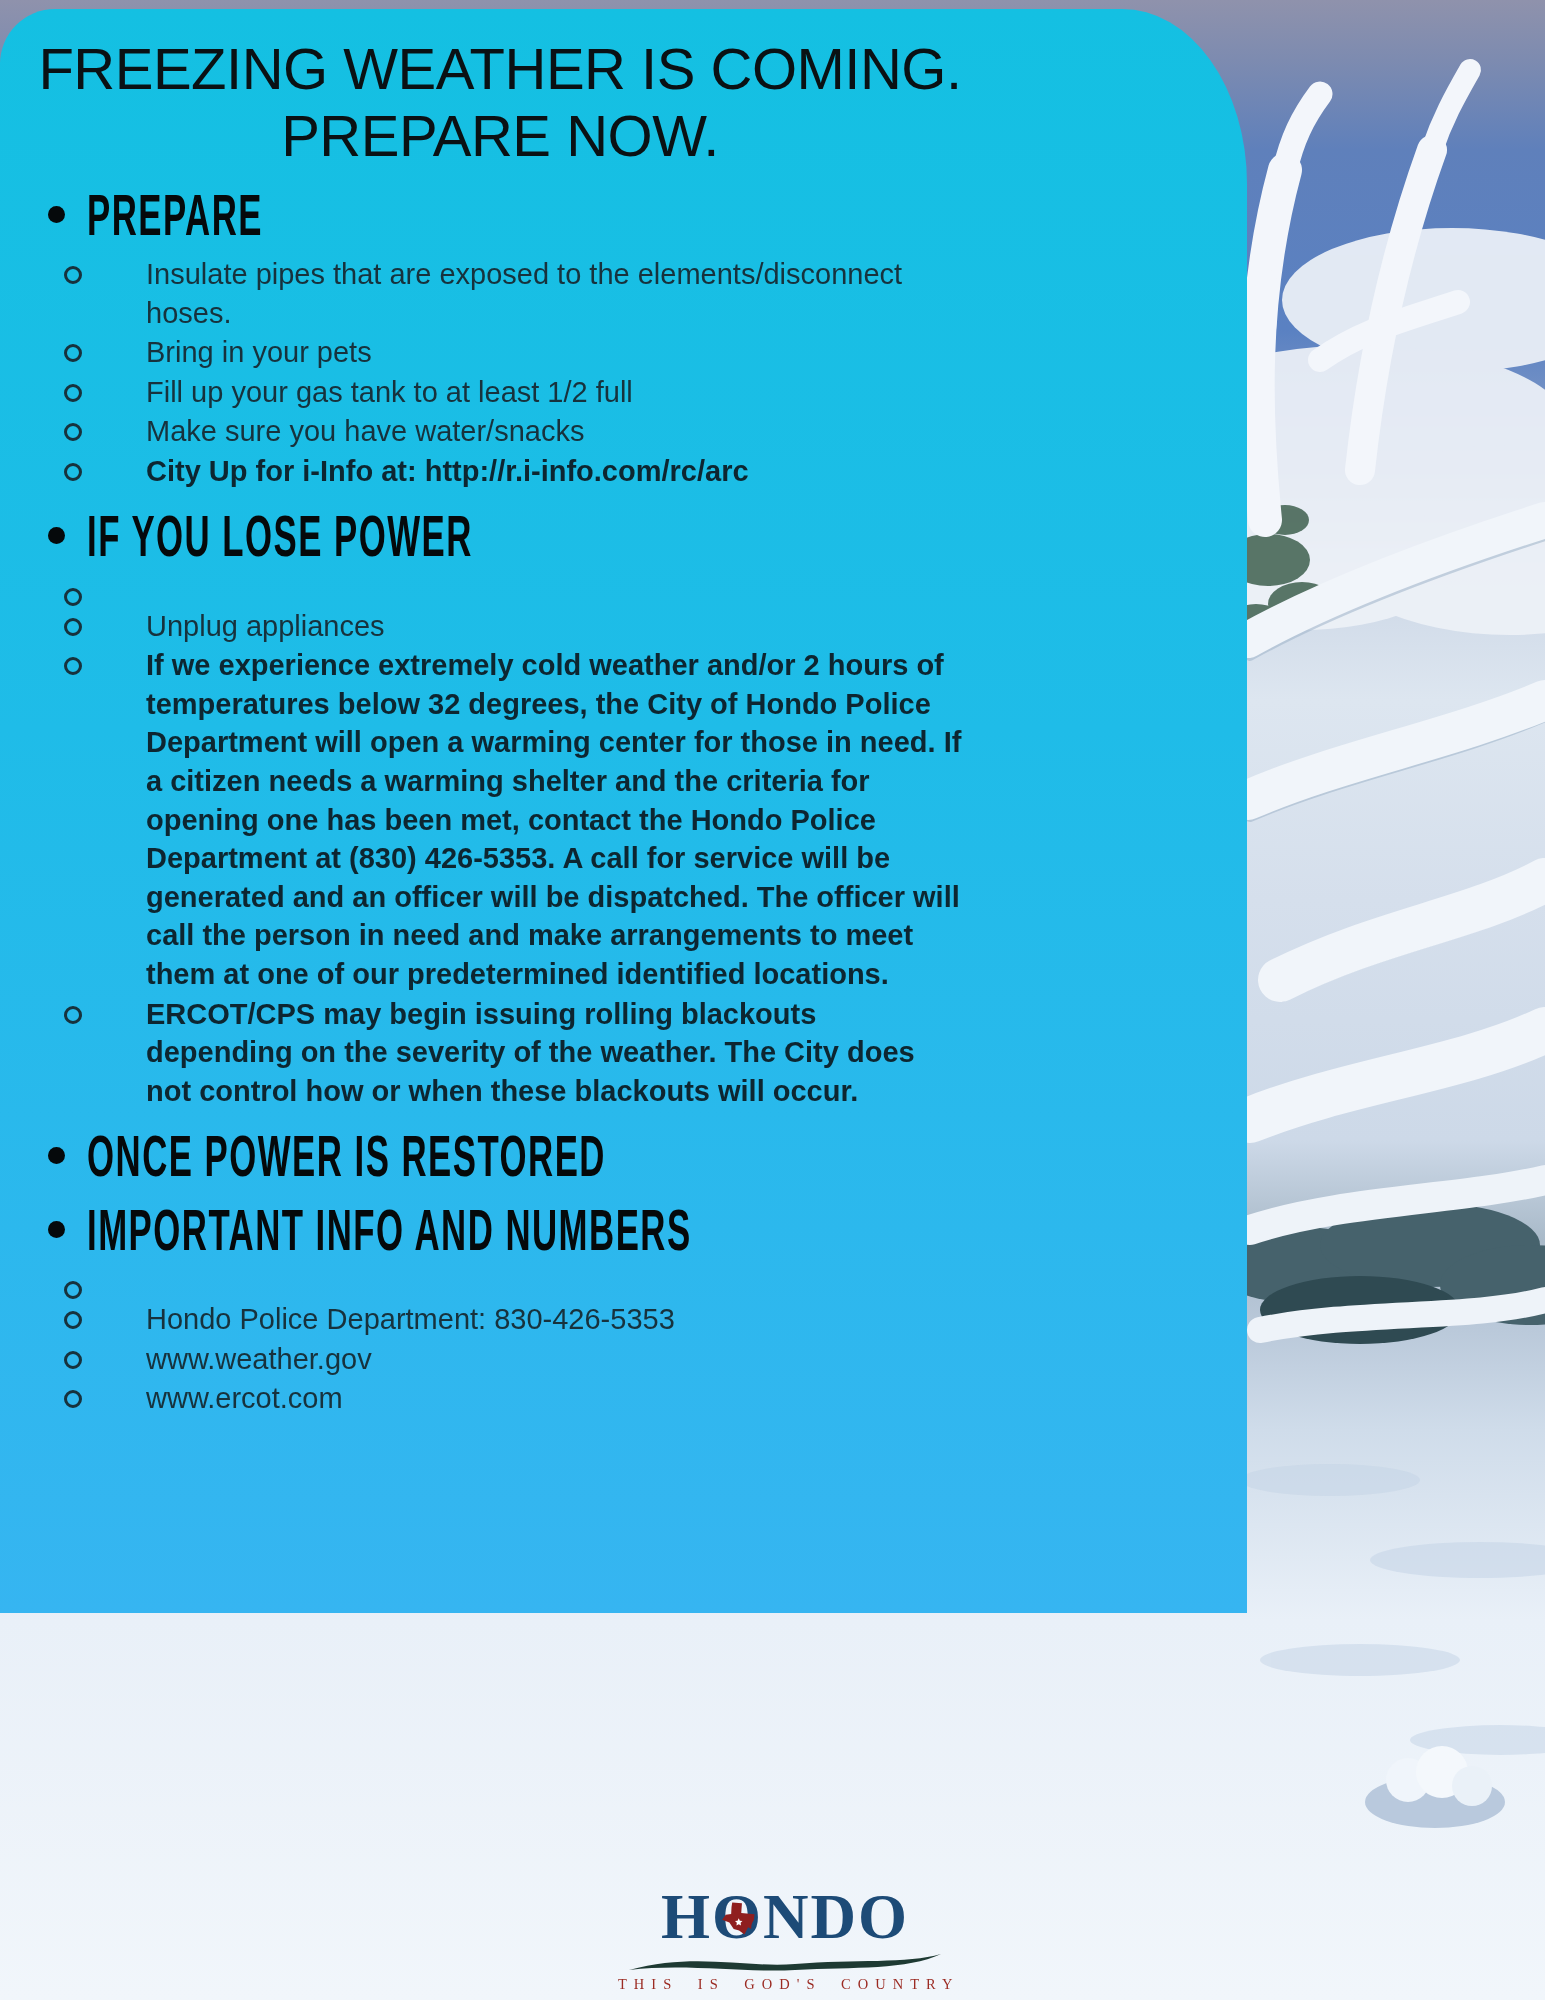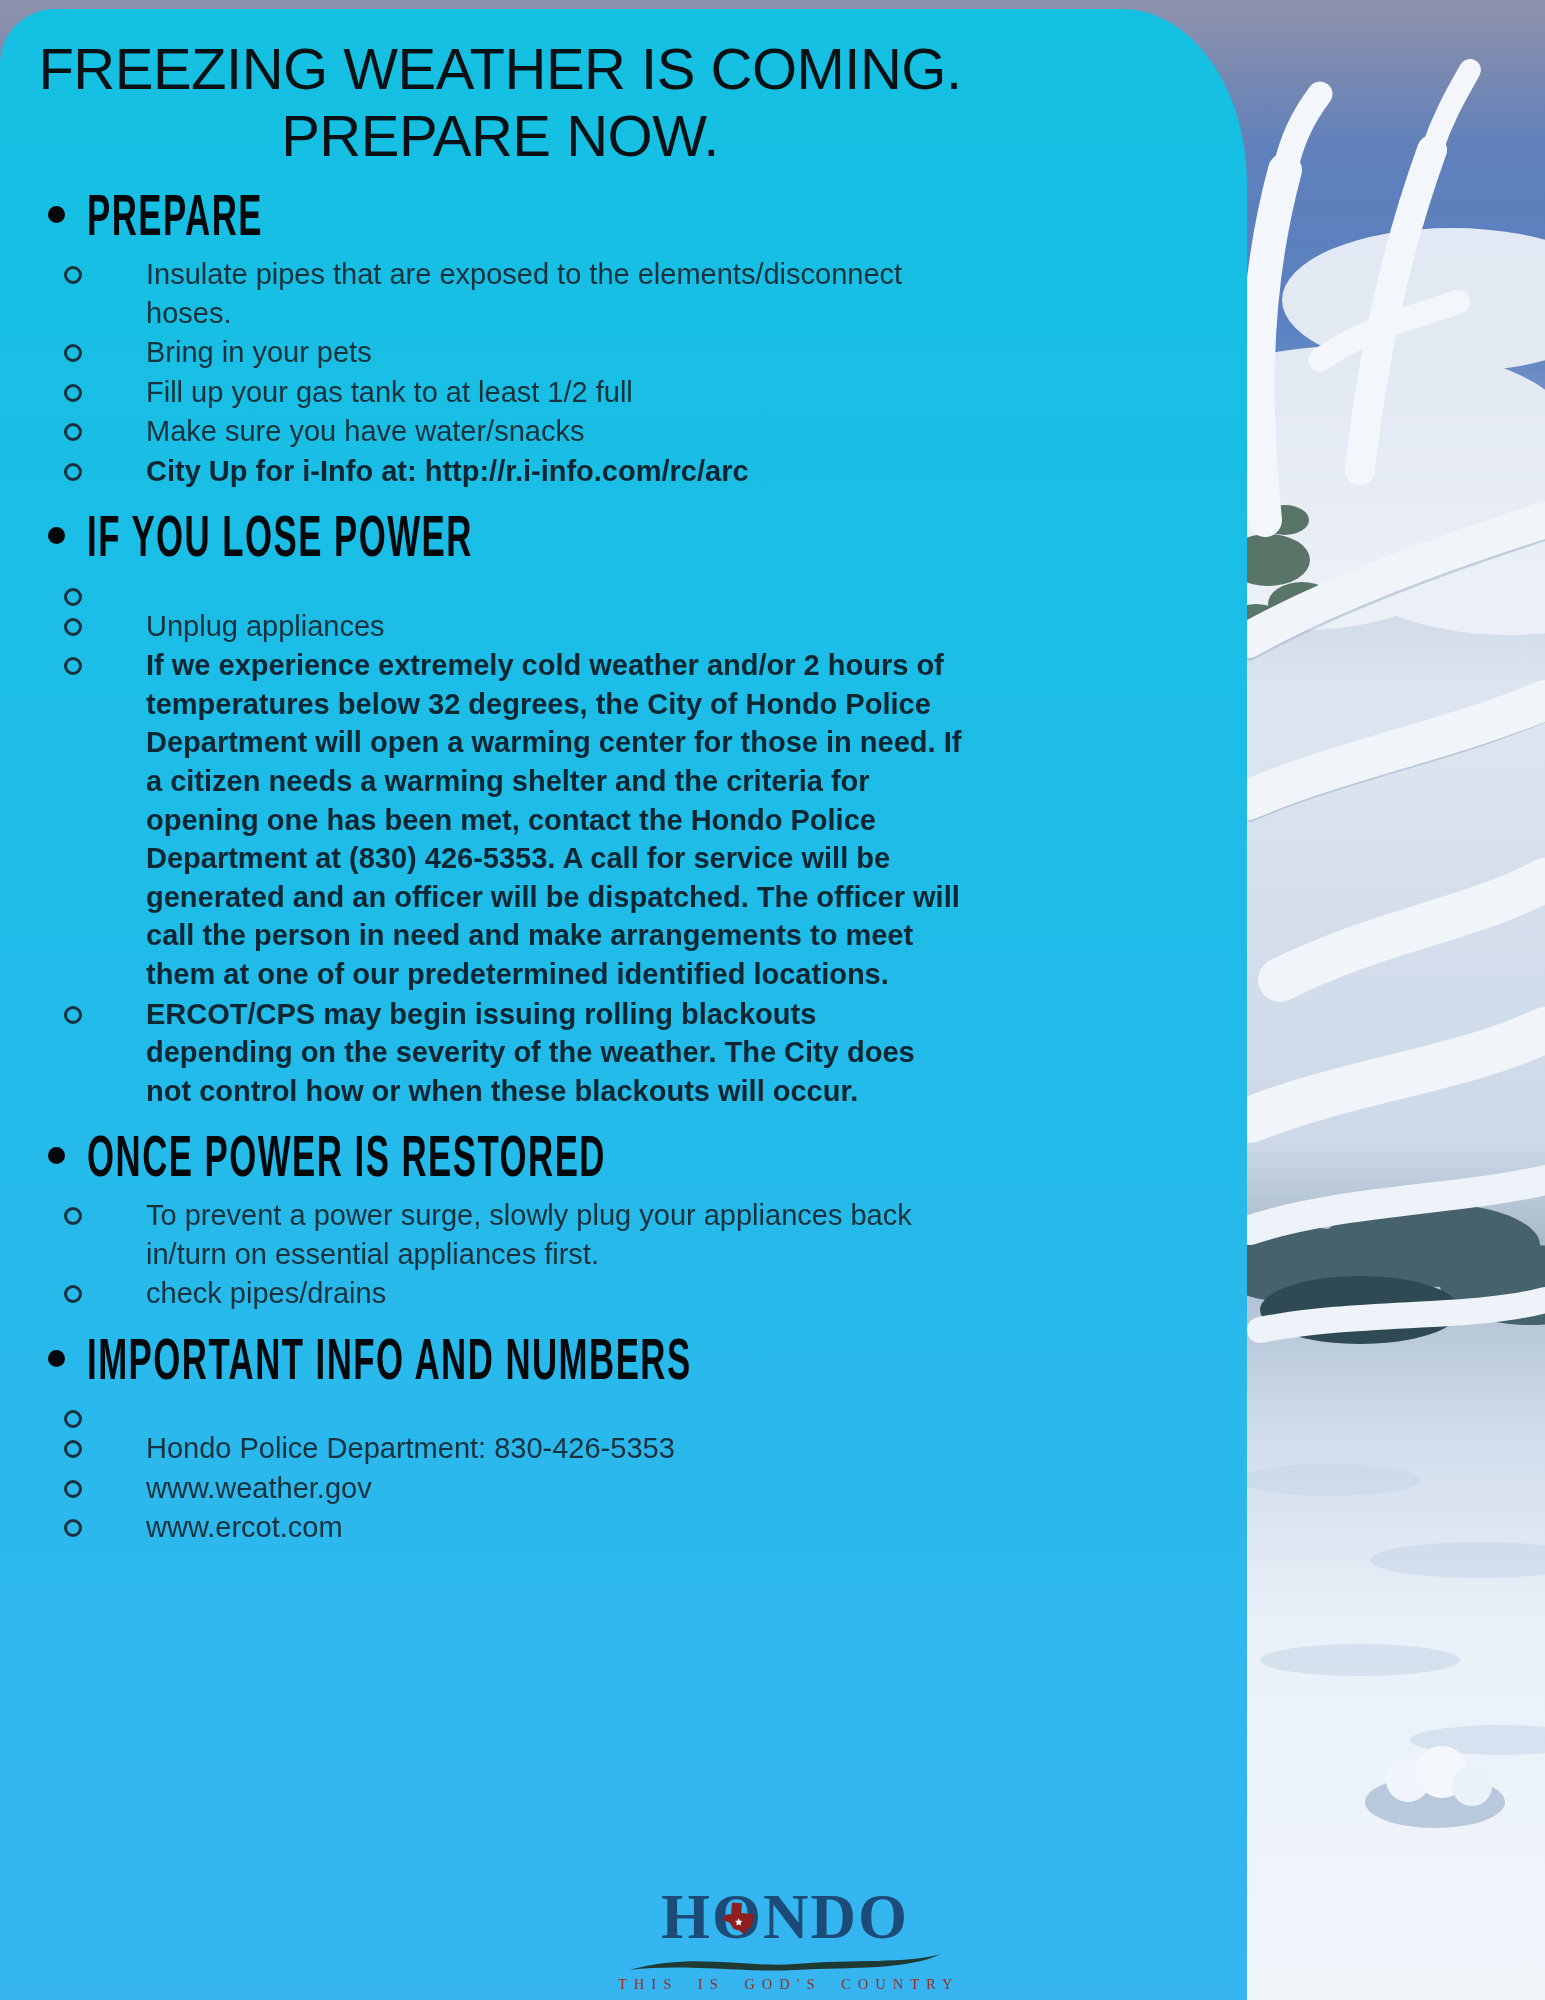--- a/index.html
+++ b/index.html
@@ -13,21 +13,21 @@
     position:absolute;inset:0;
     background:linear-gradient(180deg,
       #8f92ac 0px,#7d8bb0 60px,#5f80bb 150px,#5a81c2 330px,
       #8fa3c9 470px,#ccd7e6 570px,#dde6f0 700px,#d5dfec 900px,
       #cdd9e8 1140px,#a9bac9 1240px,#bac9da 1330px,
       #cfdcea 1430px,#e9f0f8 1620px,#f1f6fb 2000px);
   }
   .photo-art{position:absolute;inset:0;}
   
   .panel{
-    position:absolute;left:0;top:9px;width:1247px;height:1991px;
+    position:absolute;left:0;top:9px;width:1247px;height:1604px;
     background:linear-gradient(180deg,#14c0e2 0%,#1fbce8 45%,#36b5f1 100%);
     border-top-left-radius:55px 55px;
     border-top-right-radius:125px 175px;
     text-decoration:underline;
   }
   .content{position:absolute;left:0;top:0;width:1000px;padding-top:26px;}
   .title{
     width:1000px;margin:0;text-align:center;
     font-size:58px;line-height:67px;font-weight:400;
     letter-spacing:-0.5px;color:#0a1114;
@@ -197,31 +197,20 @@
     <span class="txt">ERCOT/CPS may begin issuing rolling blackouts depending on the severity of the weather. The City does not control how or when these blackouts will occur.</span>
   </li>
 </ul>
   </section>
 
   <section class="sec">
     <div class="sec-head">
       <span class="dot"></span>
       <h2 class="sec-title">ONCE POWER IS RESTORED</h2>
     </div>
-    <ul class="items">
-  <li class="item">
-    <span class="ring"></span>
-    <span class="txt">To prevent a power surge, slowly plug your appliances back in/turn on essential appliances first.</span>
-  </li>
-
-  <li class="item">
-    <span class="ring"></span>
-    <span class="txt">check pipes/drains</span>
-  </li>
-</ul>
   </section>
 
   <section class="sec">
     <div class="sec-head">
       <span class="dot"></span>
       <h2 class="sec-title">IMPORTANT INFO AND NUMBERS</h2>
     </div>
     <ul class="items">
   <li class="item">
     <span class="ring"></span>

